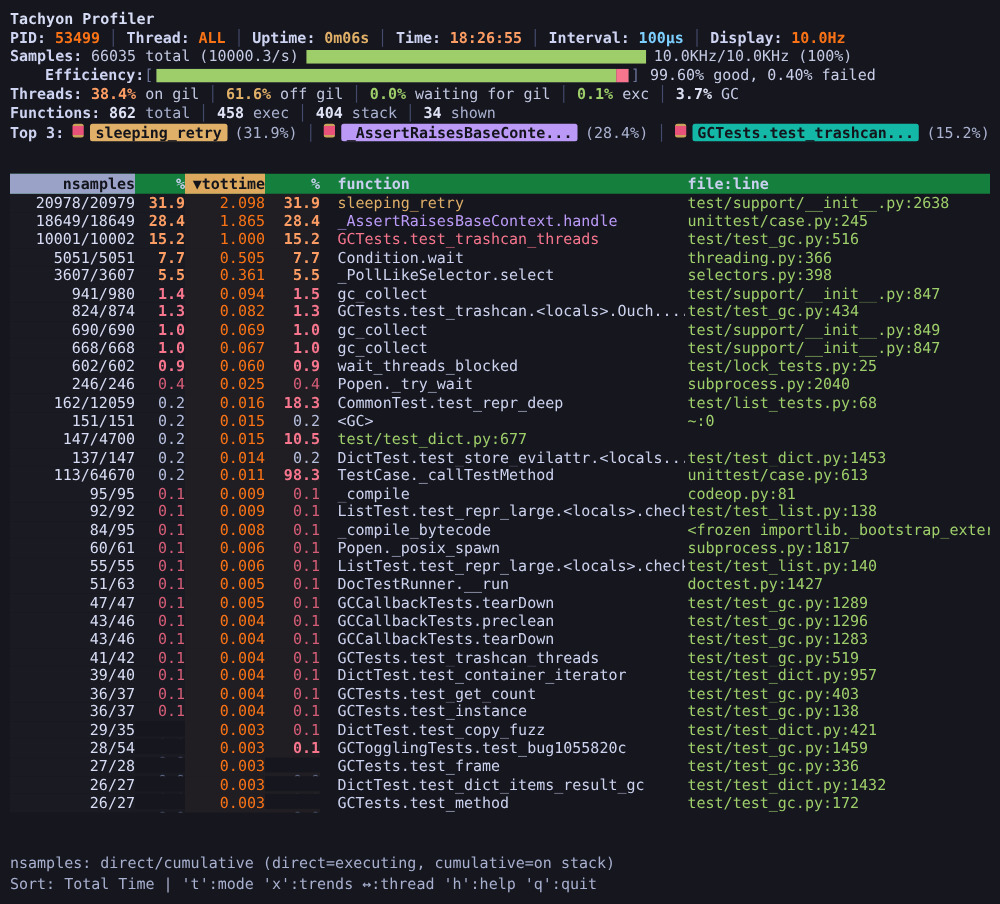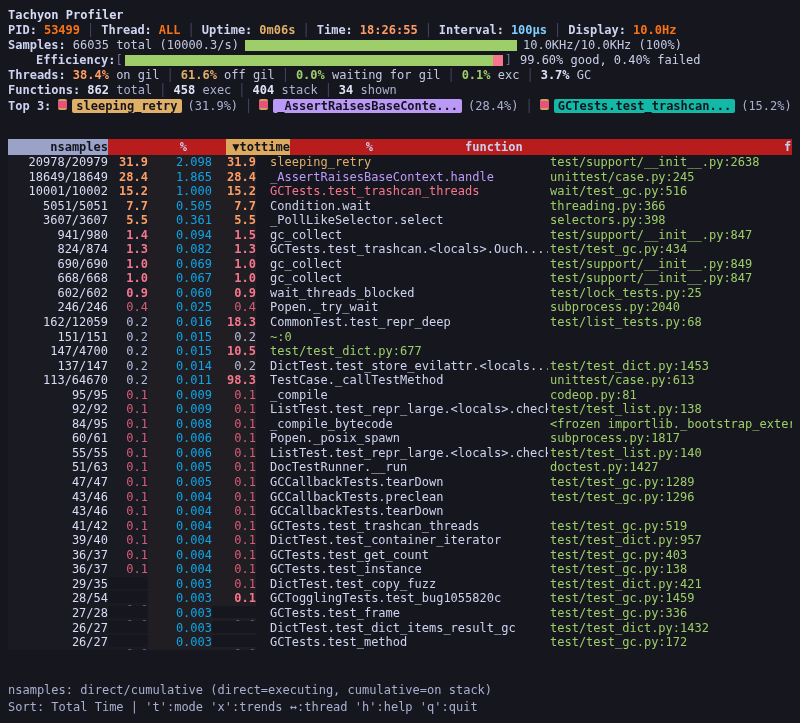--- a/index.html
+++ b/index.html
@@ -40,29 +40,29 @@
            background:linear-gradient(180deg,#caa35a 0 2px,#e8517a 2px 9px,#caa35a 9px 11px); }
   .chip { padding:0 4px; border-radius:2px; color:#14151c; font-weight:700; }
   .chip-yellow { background:#e0af68; }
   .chip-purple { background:#bb9af7; }
   .chip-red    { background:#14b8a6; }
   .t3pct { color:#aab2d0; margin-left:6px; }
 
   .grid { display:grid; grid-template-columns:100px 40px 64px 44px 12px 280px 1fr; }
   .cell { white-space:pre; overflow:hidden; }
   .ns,.p1,.tt,.p2 { text-align:right; }
-  .thead { height:16px; line-height:16px; background:#b91c1c; font-weight:700; color:#c9cfee; margin-top:24px;gap:39px; }
+  .thead { height:16px; line-height:16px; background:#15803d; font-weight:700; color:#c9cfee; margin-top:24px; }
   .hl-ns   { background:#9aa2c8; color:#14151c; }
   .hl-sort { background:#dca95f; color:#14151c; }
   .thead .fn, .thead .fl { padding-left:2px; }
 
   .trow { height:14.55px; line-height:14.55px; }
   .trow .ns { color:#d8ddf5; background:rgba(255,255,255,.02); }
   .trow .p1 { background:rgba(255,255,255,.02); }
-  .trow .tt { color:#0ea5e9; background:rgba(220,169,95,.06); }
+  .trow .tt { color:#f97316; background:rgba(220,169,95,.06); }
   .trow .p2 { background:rgba(220,169,95,.06); }
   .trow .fl { color:#9ece6a; padding-left:2px; }
   .trow .fn { padding-left:2px; }
   .lv-hot  { color:#ff9e64; font-weight:700; }
   .lv-high { color:#f7768e; font-weight:700; }
   .lv-mid  { color:#b6bedd; }
   .lv-low  { color:#d65d77; }
   .lv-zero { color:#596180;margin-top:12px; }
   .fn-yellow { color:#e0af68; }
   .fn-purple { color:#bb9af7; }
@@ -146,21 +146,21 @@
       <span class="cell fn fn-purple">_AssertRaisesBaseContext.handle</span>
       <span class="cell fl">unittest/case.py:245</span>
     </div>
     <div class="grid trow">
       <span class="cell ns">10001/10002</span>
       <span class="cell p1 lv-hot">15.2</span>
       <span class="cell tt">1.000</span>
       <span class="cell p2 lv-hot">15.2</span>
       <span class="cell sp"></span>
       <span class="cell fn fn-red">GCTests.test_trashcan_threads</span>
-      <span class="cell fl">wait/test_gc.py:516</span>
+      <span class="cell fl">test/test_gc.py:516</span>
     </div>
     <div class="grid trow">
       <span class="cell ns">5051/5051</span>
       <span class="cell p1 lv-hot">7.7</span>
       <span class="cell tt">0.505</span>
       <span class="cell p2 lv-hot">7.7</span>
       <span class="cell sp"></span>
       <span class="cell fn fn-fg">Condition.wait</span>
       <span class="cell fl">threading.py:366</span>
     </div>
@@ -235,20 +235,21 @@
       <span class="cell sp"></span>
       <span class="cell fn fn-fg">CommonTest.test_repr_deep</span>
       <span class="cell fl">test/list_tests.py:68</span>
     </div>
     <div class="grid trow">
       <span class="cell ns">151/151</span>
       <span class="cell p1 lv-mid">0.2</span>
       <span class="cell tt">0.015</span>
       <span class="cell p2 lv-mid">0.2</span>
       <span class="cell sp"></span>
+      <span class="cell fn fn-fg">&lt;GC&gt;</span>
       <span class="cell fl">~:0</span>
     </div>
     <div class="grid trow">
       <span class="cell ns">147/4700</span>
       <span class="cell p1 lv-mid">0.2</span>
       <span class="cell tt">0.015</span>
       <span class="cell p2 lv-high">10.5</span>
       <span class="cell sp"></span>
       <span class="cell fl">test/test_dict.py:677</span>
     </div>
@@ -342,20 +343,21 @@
       <span class="cell fn fn-fg">GCCallbackTests.preclean</span>
       <span class="cell fl">test/test_gc.py:1296</span>
     </div>
     <div class="grid trow">
       <span class="cell ns">43/46</span>
       <span class="cell p1 lv-low">0.1</span>
       <span class="cell tt">0.004</span>
       <span class="cell p2 lv-low">0.1</span>
       <span class="cell sp"></span>
       <span class="cell fn fn-fg">GCCallbackTests.tearDown</span>
+      <span class="cell fl">test/test_gc.py:1283</span>
     </div>
     <div class="grid trow">
       <span class="cell ns">41/42</span>
       <span class="cell p1 lv-low">0.1</span>
       <span class="cell tt">0.004</span>
       <span class="cell p2 lv-low">0.1</span>
       <span class="cell sp"></span>
       <span class="cell fn fn-fg">GCTests.test_trashcan_threads</span>
       <span class="cell fl">test/test_gc.py:519</span>
     </div>

